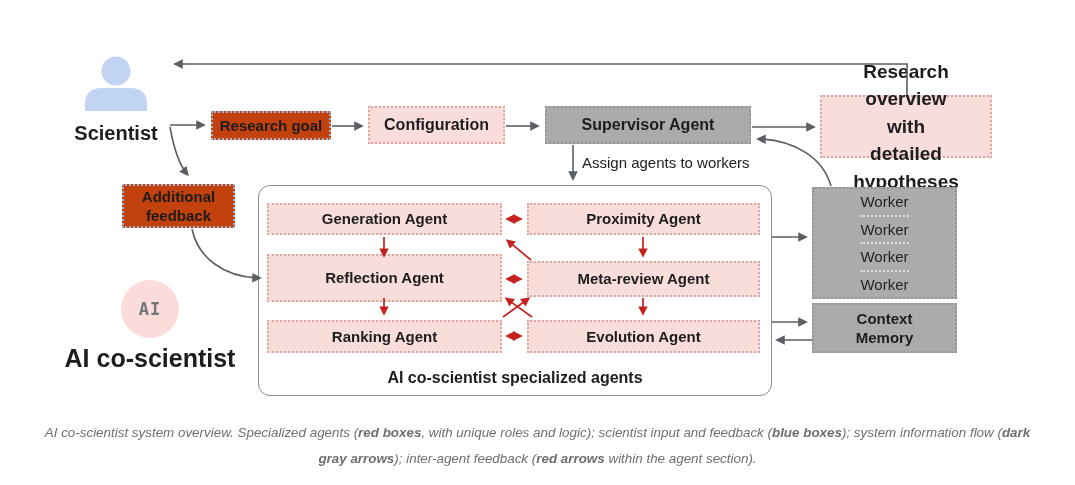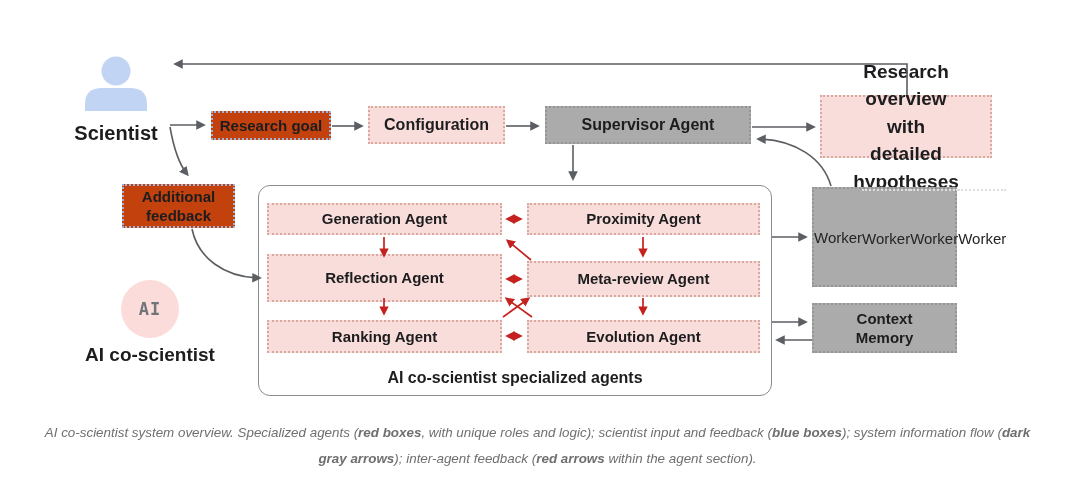--- a/index.html
+++ b/index.html
@@ -20,22 +20,22 @@
     position:absolute;box-sizing:border-box;left:258px;top:185px;width:514px;height:211px;
     border:1.5px solid #898d92;border-radius:12px;background:#ffffff;z-index:1;
   }
   .section-label{
     position:absolute;left:258px;top:369px;width:514px;text-align:center;
     font-weight:700;font-size:16px;z-index:2;
   }
   .plain-label{position:absolute;font-size:15px;color:#202124;z-index:2;}
   .name-label{position:absolute;text-align:center;font-weight:700;z-index:2;}
   .worker-box{
-    position:absolute;box-sizing:border-box;left:812px;top:187px;width:145px;height:100px;
-    background:#ababab;border:2px dotted #919791;display:flex;flex-direction:row;z-index:2;
+    position:absolute;box-sizing:border-box;left:812px;top:187px;width:145px;height:112px;
+    background:#ababab;border:2px dotted #919791;display:flex;flex-direction:column;z-index:2;align-items:center;
   }
   .worker-row{
     flex:1;display:flex;align-items:center;justify-content:center;
     font-size:15px;font-weight:400;color:#222426;
   }
   .worker-row + .worker-row{border-top:2px dotted #dedede;}
   .ai-badge{
     position:absolute;left:121px;top:280px;width:58px;height:58px;border-radius:29px;
     background:#fbdcda;display:flex;align-items:center;justify-content:center;
     font-family:"DejaVu Sans Mono",monospace;font-weight:700;font-size:17px;
@@ -92,28 +92,29 @@
 
   <svg class="person" width="64" height="57" viewBox="0 0 64 57">
     <circle cx="32" cy="16" r="14.5" fill="#c2d4f4"></circle>
     <path d="M1,56 L1,49 Q1,33 18,33 L46,33 Q63,33 63,49 L63,56 Z" fill="#c2d4f4"></path>
   </svg>
   <div class="name-label" style="left:56px;top:122px;width:120px;font-size:20px;">Scientist</div>
 
   <div class="box blue" style="left:211px;top:111px;width:120px;height:29px;">Research goal</div>
   <div class="box pink" style="left:368px;top:106px;width:137px;height:38px;font-size:16px;">Configuration</div>
   <div class="box gray" style="left:545px;top:106px;width:206px;height:38px;font-size:16px;">Supervisor Agent</div>
+  <div class="plain-label" style="left:582px;top:154px;">Assign agents to workers</div>
   <div class="box pink" style="left:820px;top:95px;width:172px;height:63px;font-size:19px;line-height:1.45;">Research overview
 with
 detailed hypotheses</div>
 
   <div class="box blue" style="left:122px;top:184px;width:113px;height:44px;">Additional
 feedback</div>
   <div class="ai-badge">AI</div>
-  <div class="name-label" style="left:63px;top:344px;width:174px;font-size:19px;">AI co-scientist</div>
+  <div class="name-label" style="left:63px;top:344px;width:174px;font-size:25px;">AI co-scientist</div>
 
   <div class="agents-container"></div>
   <div class="box pink" style="left:267px;top:203px;width:235px;height:32px;">Generation Agent</div>
   <div class="box pink" style="left:527px;top:203px;width:233px;height:32px;">Proximity Agent</div>
   <div class="box pink" style="left:267px;top:254px;width:235px;height:48px;">Reflection Agent</div>
   <div class="box pink" style="left:527px;top:261px;width:233px;height:36px;">Meta-review Agent</div>
   <div class="box pink" style="left:267px;top:320px;width:235px;height:33px;">Ranking Agent</div>
   <div class="box pink" style="left:527px;top:320px;width:233px;height:33px;">Evolution Agent</div>
   <div class="section-label">AI co-scientist specialized agents</div>
 

